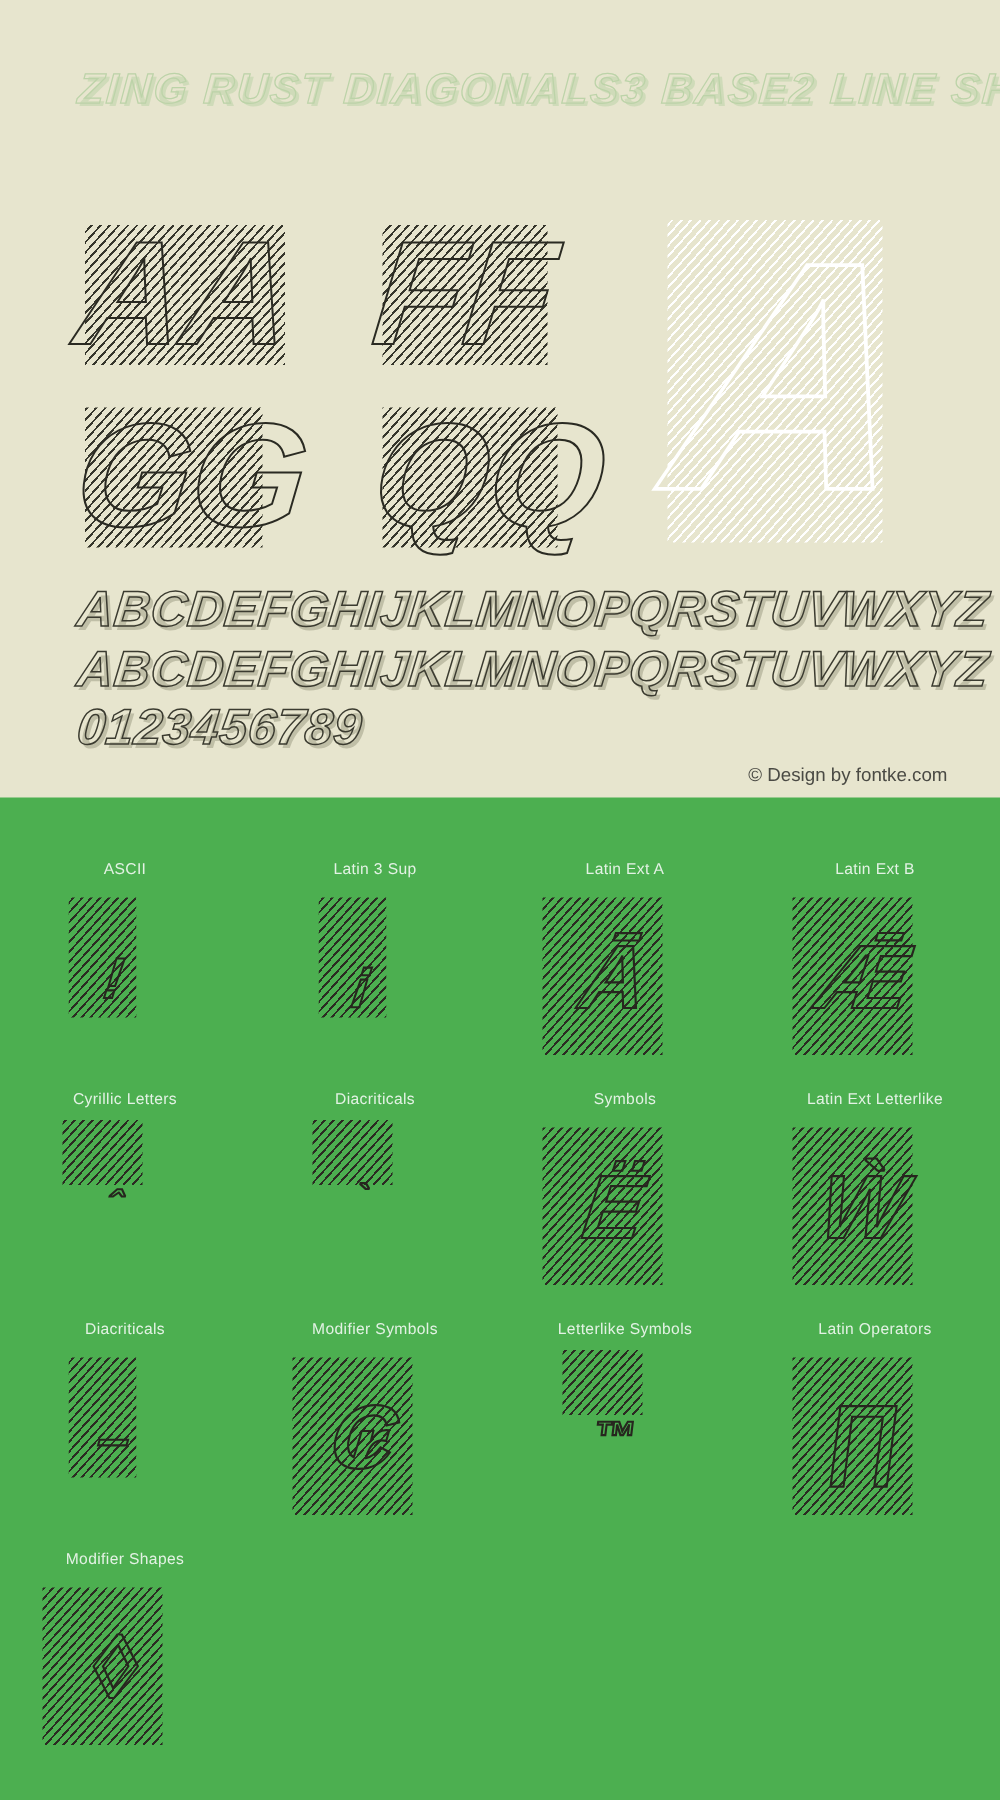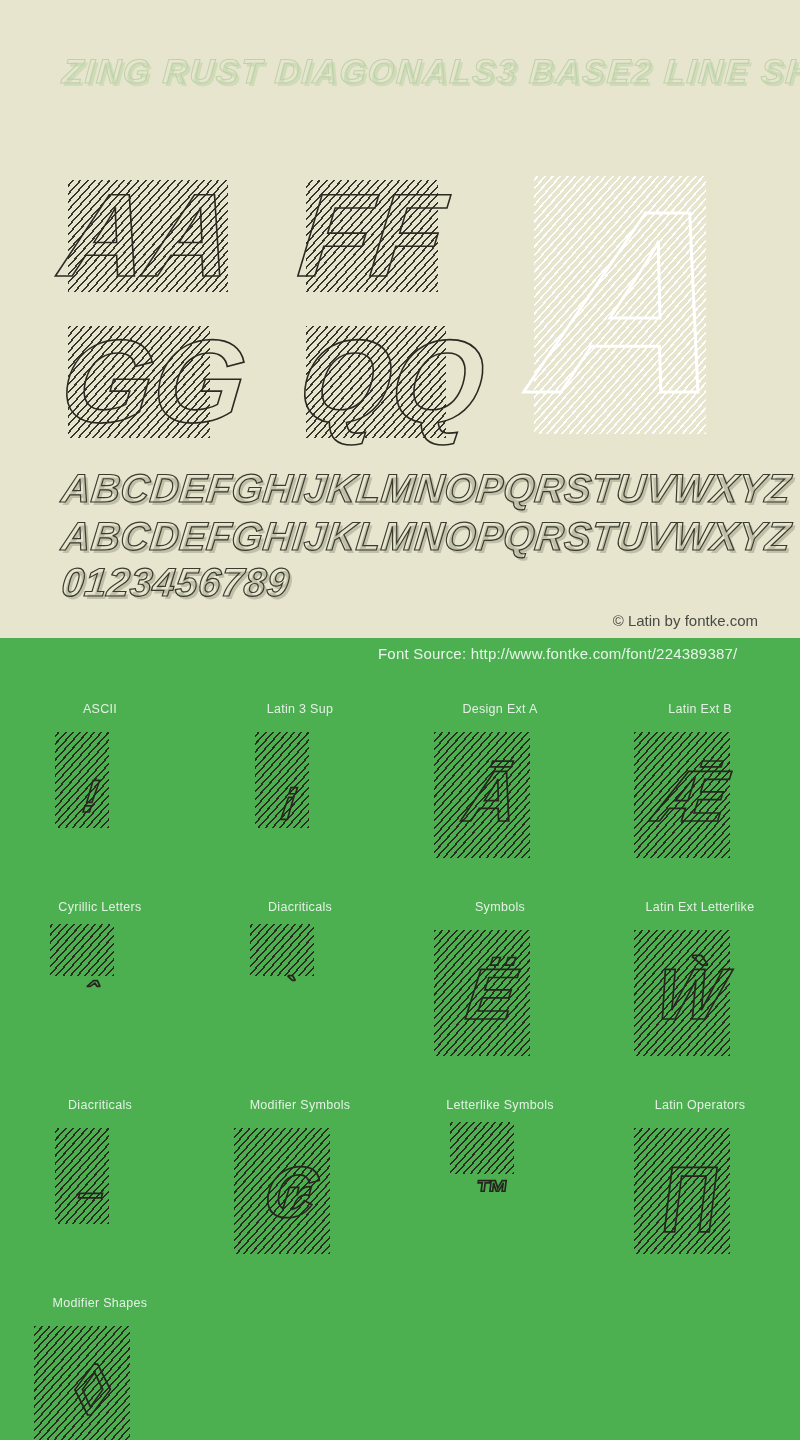--- a/index.html
+++ b/index.html
@@ -120,21 +120,20 @@
   }
 
   .blocks-grid {
     position:absolute; left:0; top:684px; width:800px;
   }
   .block-row {
     display:grid;
     grid-template-columns:repeat(4,200px);
     width:688px;
     height:184px;
-    margin-top:14px;
   }
   .block-cell {
     position:relative;
     text-align:center;
   }
   .block-label {
     display:block;
     font-size:12.5px;
     color:#e3f2e4;
     font-family:"Liberation Sans", sans-serif;
@@ -192,41 +191,40 @@
     <div class="glyph sample-QQ" style="z-index:3">QQ</div>
 
     <div class="sample-bigA">A</div>
 
     <div class="alpha-row alpha-1">ABCDEFGHIJKLMNOPQRSTUVWXYZ</div>
 
     <div class="alpha-row alpha-2">ABCDEFGHIJKLMNOPQRSTUVWXYZ</div>
 
     <div class="alpha-row alpha-3">0123456789</div>
 
-    <div class="credit">© Latin by fontke.com</div>
+    <div class="credit">© Design by fontke.com</div>
   </div>
 
   <div class="green-panel"></div>
 
-  <div class="font-source">Font Source: http://www.fontke.com/font/224389387/</div>
 
   <div class="blocks-grid" id="blocks-grid">
       <div class="block-row">
         <div class="block-cell">
           <span class="block-label">ASCII</span>
           <div class="glyph-hatch" style="width: 54px; height: 96px; left: 55px; top: 34px;"></div>
           <div class="block-glyph sm" style="z-index: 2; left: -18px;">!</div>
         </div>
         <div class="block-cell">
           <span class="block-label">Latin 3 Sup</span>
           <div class="glyph-hatch" style="width: 54px; height: 96px; left: 55px; top: 34px;"></div>
           <div class="block-glyph sm" style="z-index: 2; left: -18px;">¡</div>
         </div>
         <div class="block-cell">
-          <span class="block-label">Design Ext A</span>
+          <span class="block-label">Latin Ext A</span>
           <div class="glyph-hatch" style="width: 96px; height: 126px; left: 34px; top: 34px;"></div>
           <div class="block-glyph " style="z-index: 2; left: -18px;">Ā</div>
         </div>
         <div class="block-cell">
           <span class="block-label">Latin Ext B</span>
           <div class="glyph-hatch" style="width: 96px; height: 126px; left: 34px; top: 34px;"></div>
           <div class="block-glyph " style="z-index: 2; left: -18px;">Ǣ</div>
         </div>
       </div>
       <div class="block-row">

